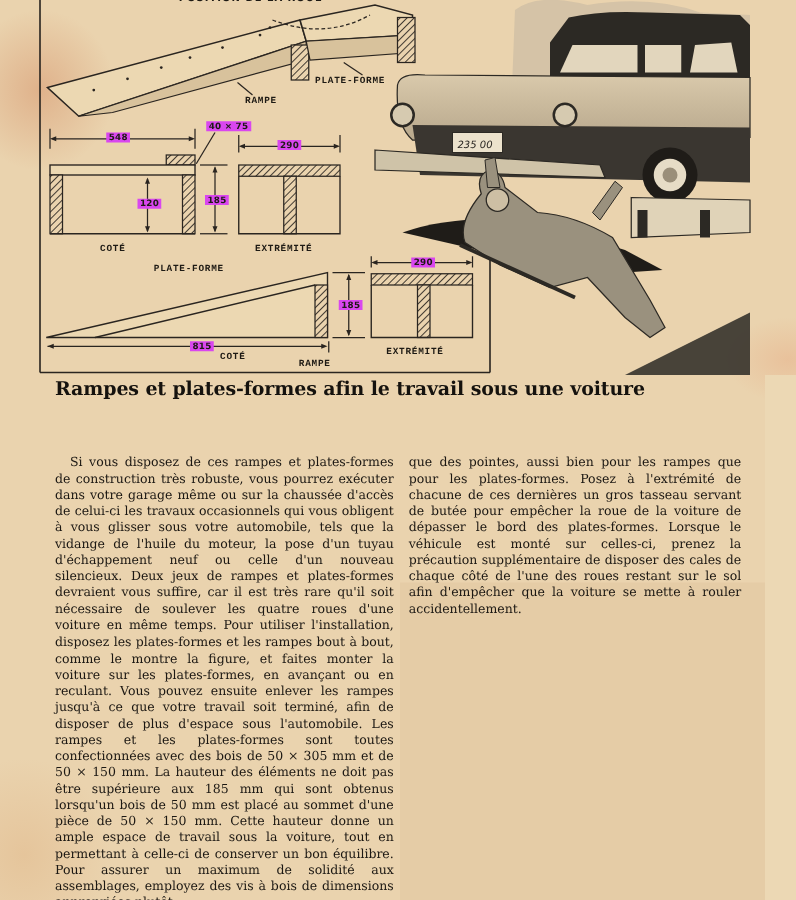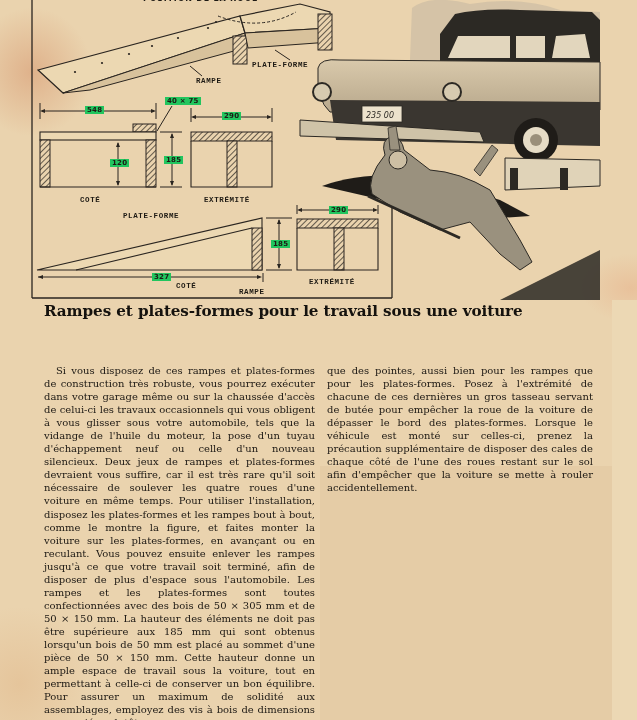--- a/index.html
+++ b/index.html
@@ -22,21 +22,21 @@
     background: #ecd8b4;
   }
   .lower-panel {
     position: absolute; left: 320px; top: 466px; width: 292px; height: 254px;
     background: #e5cca6;
   }
   .illus { position: absolute; left: 0; top: 0; }
   .dim {
     position: absolute; font-family: "DejaVu Sans", sans-serif; font-weight: bold;
     font-size: 7px; color: #1e1a14; letter-spacing: 0.2px;
-    background: #22c55e; padding: 0 2px;
+    background: #d946ef; padding: 0 2px;
   }
   .lbl {
     position: absolute; font-family: Liberation Mono, monospace; font-weight: bold;
     font-size: 7.5px; color: #1e1a14; letter-spacing: 0.6px;
   }
   .headline {
     position: absolute; left: 44px; top: 302px; width: 560px;
     font-family: "DejaVu Serif", serif; font-weight: bold; font-size: 15.2px;
     letter-spacing: -0.1px; color: #15120e; white-space: nowrap;
   }
@@ -192,25 +192,25 @@
 <div class="dim" style="left:165px; top:97px;">40 × 75</div>
 <div class="dim" style="left:222px; top:112px;">290</div>
 <div class="dim" style="left:110px; top:159px;">120</div>
 <div class="dim" style="left:164px; top:156px;">185</div>
 <div class="lbl" style="left:80px; top:196px;">COTÉ</div>
 <div class="lbl" style="left:204px; top:196px;">EXTRÉMITÉ</div>
 <div class="lbl" style="left:123px; top:212px;">PLATE-FORME</div>
 
 <div class="dim" style="left:329px; top:206px;">290</div>
 <div class="dim" style="left:271px; top:240px;">185</div>
-<div class="dim" style="left:152px; top:273px;">327</div>
+<div class="dim" style="left:152px; top:273px;">815</div>
 <div class="lbl" style="left:176px; top:282px;">COTÉ</div>
 <div class="lbl" style="left:239px; top:288px;">RAMPE</div>
 <div class="lbl" style="left:309px; top:278px;">EXTRÉMITÉ</div>
 
-<div class="headline">Rampes et plates-formes pour le travail sous une voiture</div>
+<div class="headline">Rampes et plates-formes afin le travail sous une voiture</div>
 
 <div class="col col-left">
   <p>Si vous disposez de ces rampes et plates-formes de construction très robuste, vous pourrez exécuter dans votre garage même ou sur la chaussée d'accès de celui-ci les travaux occasionnels qui vous obligent à vous glisser sous votre automobile, tels que la vidange de l'huile du moteur, la pose d'un tuyau d'échappement neuf ou celle d'un nouveau silencieux. Deux jeux de rampes et plates-formes devraient vous suffire, car il est très rare qu'il soit nécessaire de soulever les quatre roues d'une voiture en même temps. Pour utiliser l'installation, disposez les plates-formes et les rampes bout à bout, comme le montre la figure, et faites monter la voiture sur les plates-formes, en avançant ou en reculant. Vous pouvez ensuite enlever les rampes jusqu'à ce que votre travail soit terminé, afin de disposer de plus d'espace sous l'automobile. Les rampes et les plates-formes sont toutes confectionnées avec des bois de 50 × 305 mm et de 50 × 150 mm. La hauteur des éléments ne doit pas être supérieure aux 185 mm qui sont obtenus lorsqu'un bois de 50 mm est placé au sommet d'une pièce de 50 × 150 mm. Cette hauteur donne un ample espace de travail sous la voiture, tout en permettant à celle-ci de conserver un bon équilibre. Pour assurer un maximum de solidité aux assemblages, employez des vis à bois de dimensions appropriées plutôt</p>
 </div>
 <div class="col col-right">
   <p>que des pointes, aussi bien pour les rampes que pour les plates-formes. Posez à l'extrémité de chacune de ces dernières un gros tasseau servant de butée pour empêcher la roue de la voiture de dépasser le bord des plates-formes. Lorsque le véhicule est monté sur celles-ci, prenez la précaution supplémentaire de disposer des cales de chaque côté de l'une des roues restant sur le sol afin d'empêcher que la voiture se mette à rouler accidentellement.</p>
 </div>
 
 </body></html>

